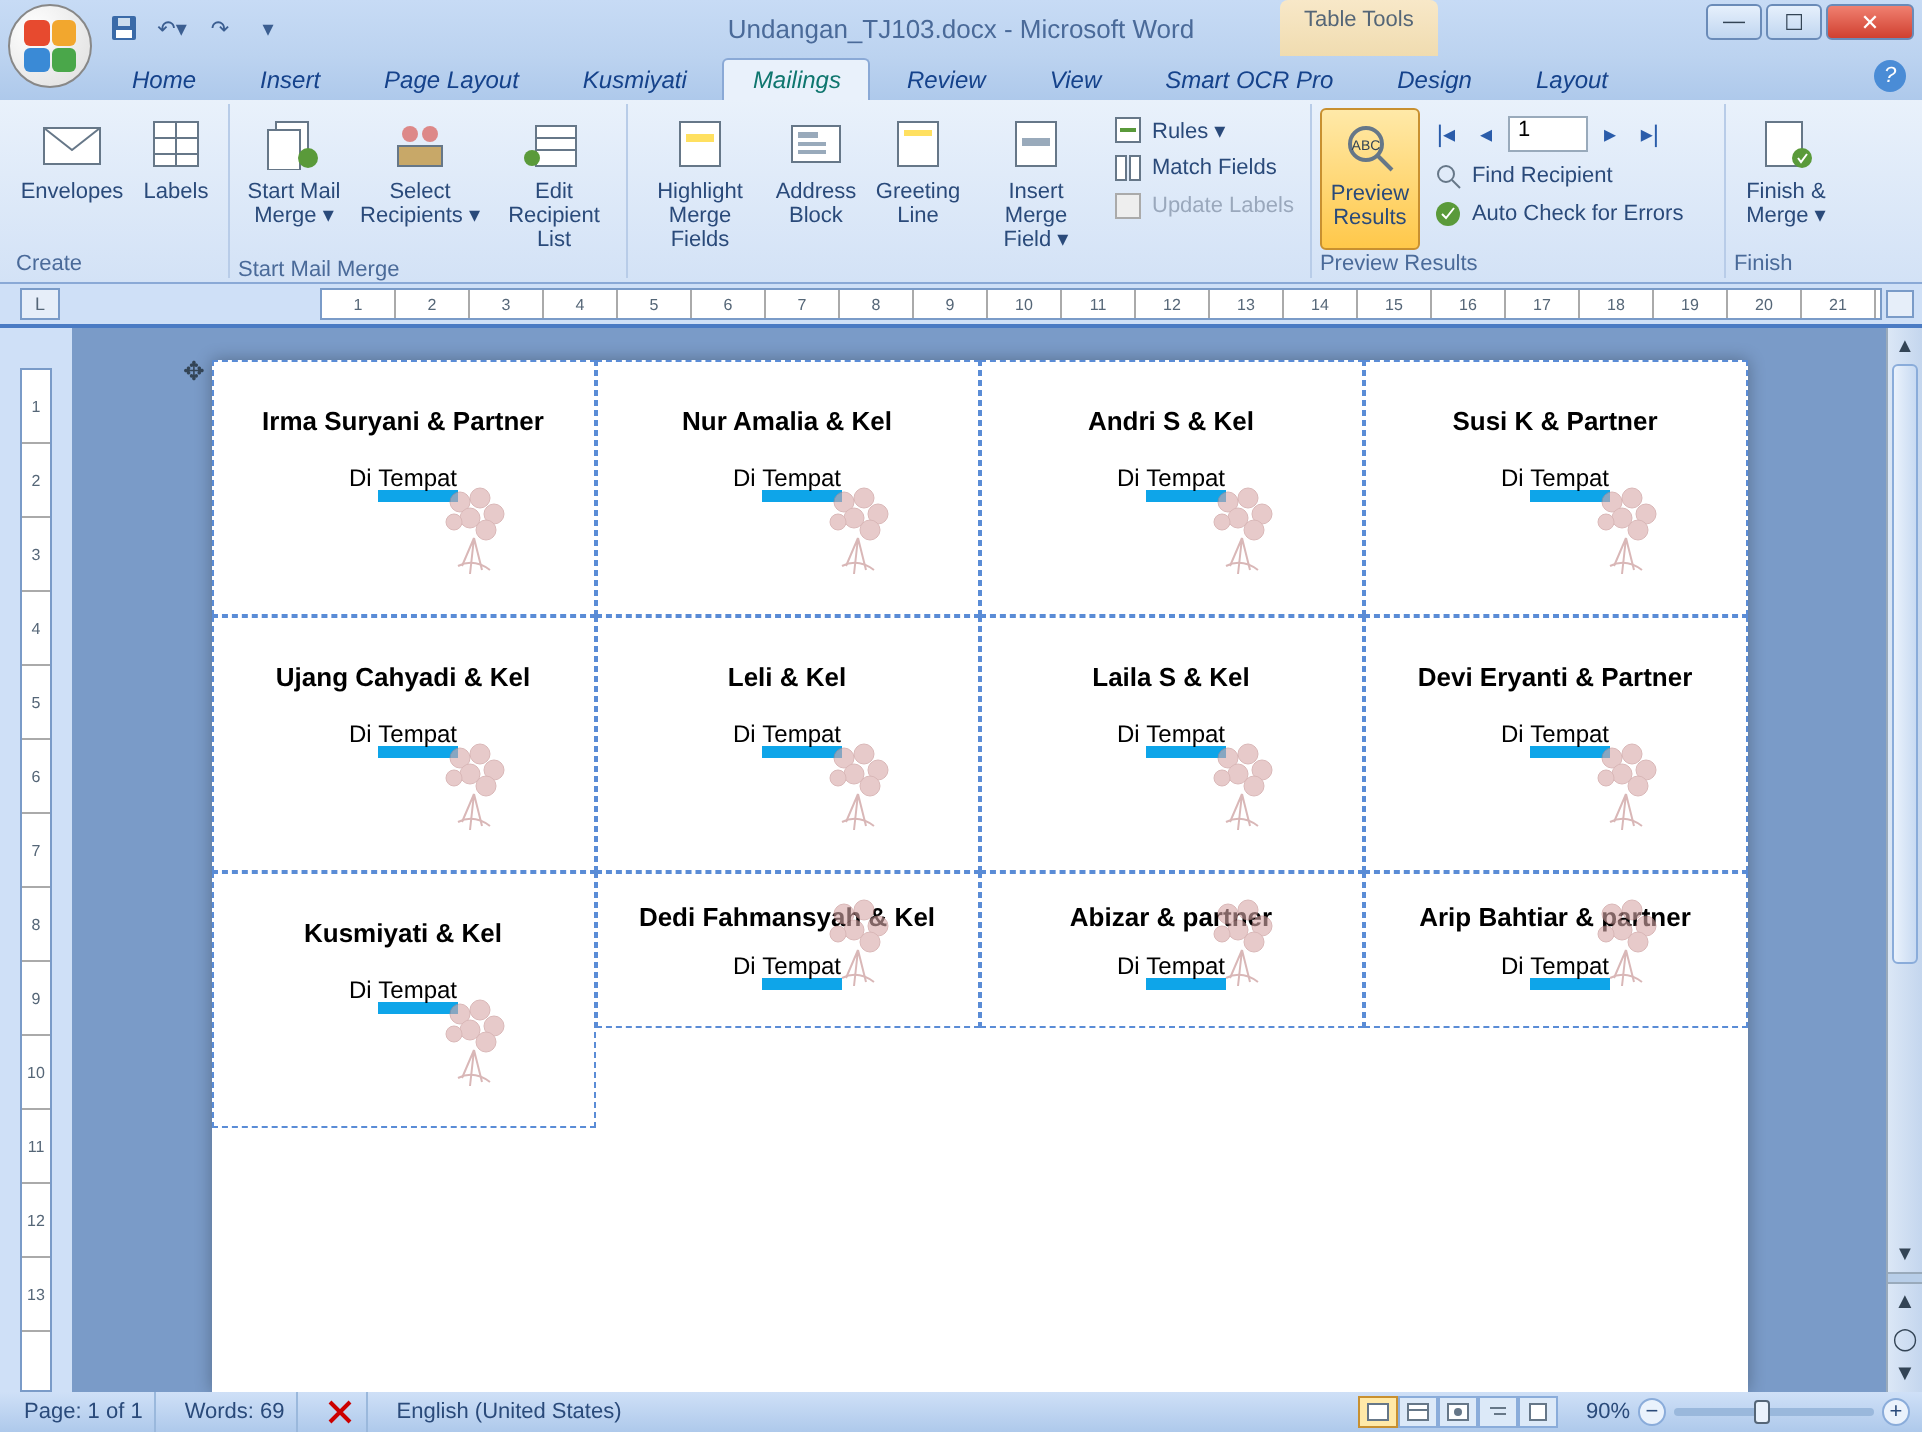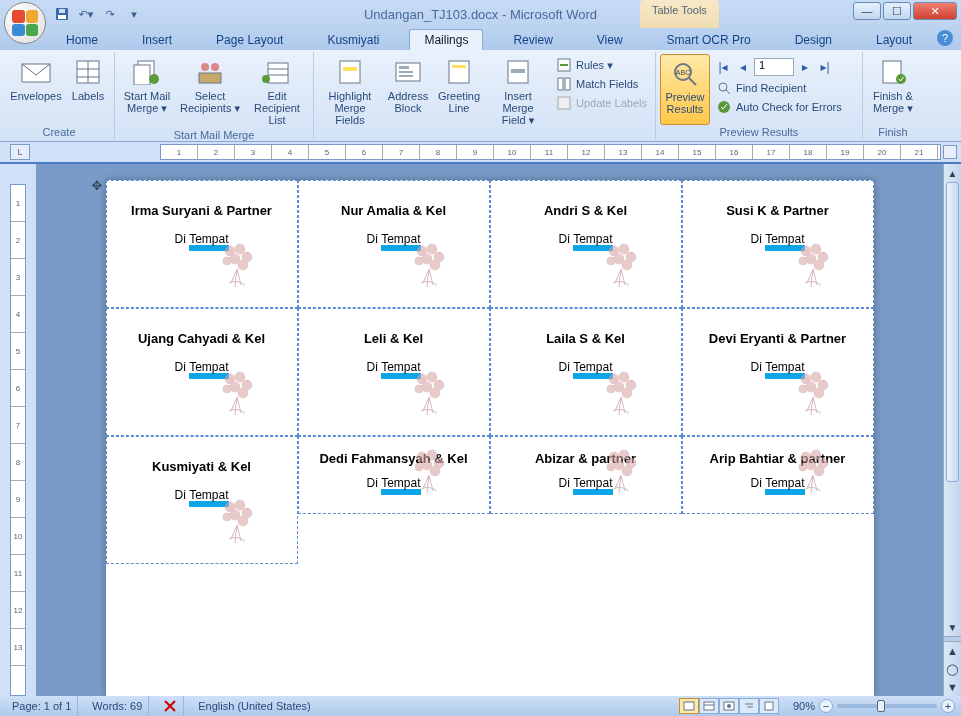--- a/index.html
+++ b/index.html
@@ -12,30 +12,30 @@
 .office-logo div{border-radius:3px;}
 .qa-toolbar { margin-left: 52px; display:flex; gap:4px; align-items:center; }
 .qa-btn { width:20px; height:20px; display:flex; align-items:center; justify-content:center; color:#3b5e91; }
 .title-text { position:absolute; left:50%; transform:translateX(-50%); color:#4a6a99; font-size:13px;}
 .tool-tab-area { position:absolute; left:640px; top:0; height:28px; padding:4px 12px 0; font-size:11px; color:#567; background:linear-gradient(#f8e8c8,#f0dcb0); border-radius:4px 4px 0 0;}
 .win-controls { position:absolute; right:4px; top:2px; display:flex; gap:2px;}
 .win-btn { width:28px; height:18px; border:1px solid #6a8bb8; border-radius:3px; background:linear-gradient(#e6f0fc,#c0d6f0); display:flex; align-items:center; justify-content:center; font-size:11px; color:#345;}
 .win-btn.close { background:linear-gradient(#f08070,#d04030); color:#fff; width:44px;}
 
 
-.tabs { height:22px; background:linear-gradient(#bcd3f0,#aec9eb); display:flex; align-items:flex-end; padding-left:52px; gap:16px; position:relative;}
+.tabs { height:22px; background:linear-gradient(#bcd3f0,#aec9eb); display:flex; align-items:flex-end; padding-left:52px; gap:4px; position:relative;font-style:italic;}
 .tab { padding:3px 14px; color:#15428b; font-size:12px; cursor:pointer;}
-.tab.active { background:#e9f1fb; border:1px solid #8aa9d6; border-bottom:none; border-radius:3px 3px 0 0; color:#0f172a;}
+.tab.active { background:#e9f1fb; border:1px solid #8aa9d6; border-bottom:none; border-radius:3px 3px 0 0; color:#0f766e;}
 .help-icon { position:absolute; right:8px; top:2px; width:16px; height:16px; border-radius:50%; background:#4a8cd6; color:#fff; font-size:11px; display:flex; align-items:center; justify-content:center;}
 
 
 .ribbon { height:92px; background:linear-gradient(#e9f1fb,#d3e2f6); border-bottom:1px solid #8aa9d6; display:flex; padding:2px 4px;}
 .rgroup { border-right:1px solid #b8cce8; padding:2px 4px 0; display:flex; flex-direction:column; justify-content:space-between; position:relative;}
 .rgroup-body { display:flex; gap:2px; flex:1;}
-.rgroup-label { text-align:center; font-size:11px; color:#4a6a99; padding:1px 0;}
+.rgroup-label { font-size:11px; color:#4a6a99; padding:1px 0;}
 .big-btn { width:56px; display:flex; flex-direction:column; align-items:center; text-align:center; padding:2px; color:#2a4a7a; font-size:11px; line-height:1.1; cursor:pointer;}
 .big-btn .bicon { width:32px; height:32px; margin-bottom:2px; display:flex; align-items:center; justify-content:center;}
 .big-btn.highlight { background:linear-gradient(#ffe9a8,#ffc84a); border:1px solid #c89030; border-radius:3px;}
 .small-btns { display:flex; flex-direction:column; gap:1px; justify-content:flex-start; padding-top:2px;}
 .small-btn { display:flex; align-items:center; gap:4px; padding:1px 4px; color:#2a4a7a; font-size:11px; cursor:pointer; white-space:nowrap;}
 .small-btn.disabled { color:#9aa8bc;}
 .sicon { width:16px; height:16px; display:inline-flex; align-items:center; justify-content:center;}
 .nav-row { display:flex; align-items:center; gap:2px; padding:2px;}
 .nav-btn { width:18px; height:18px; color:#2a5caa; display:flex; align-items:center; justify-content:center; font-size:12px;}
 .record-num { width:40px; height:18px; border:1px solid #9ab; background:#fff; text-align:left; padding:0 4px; font-size:11px;}

